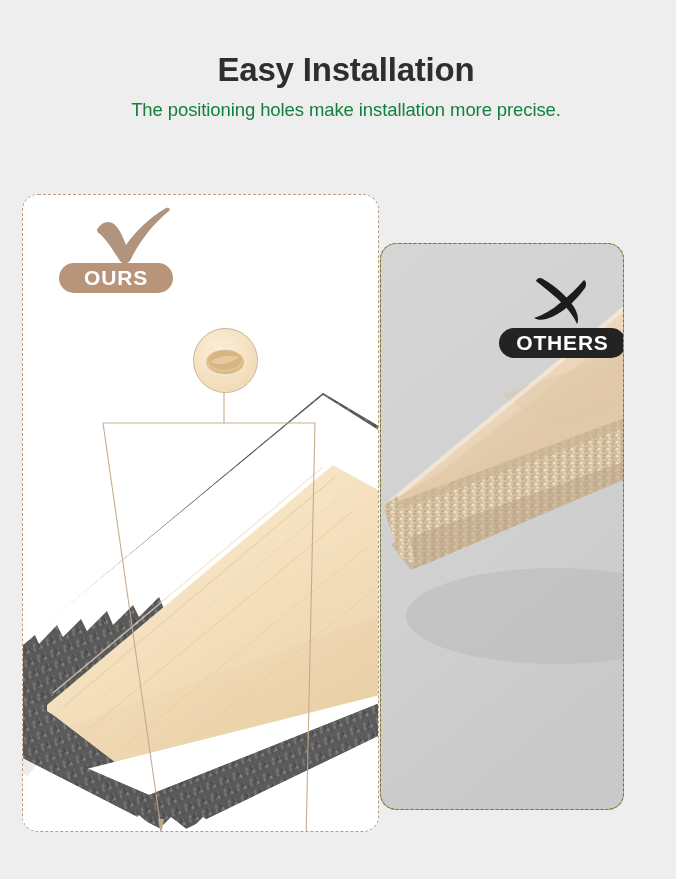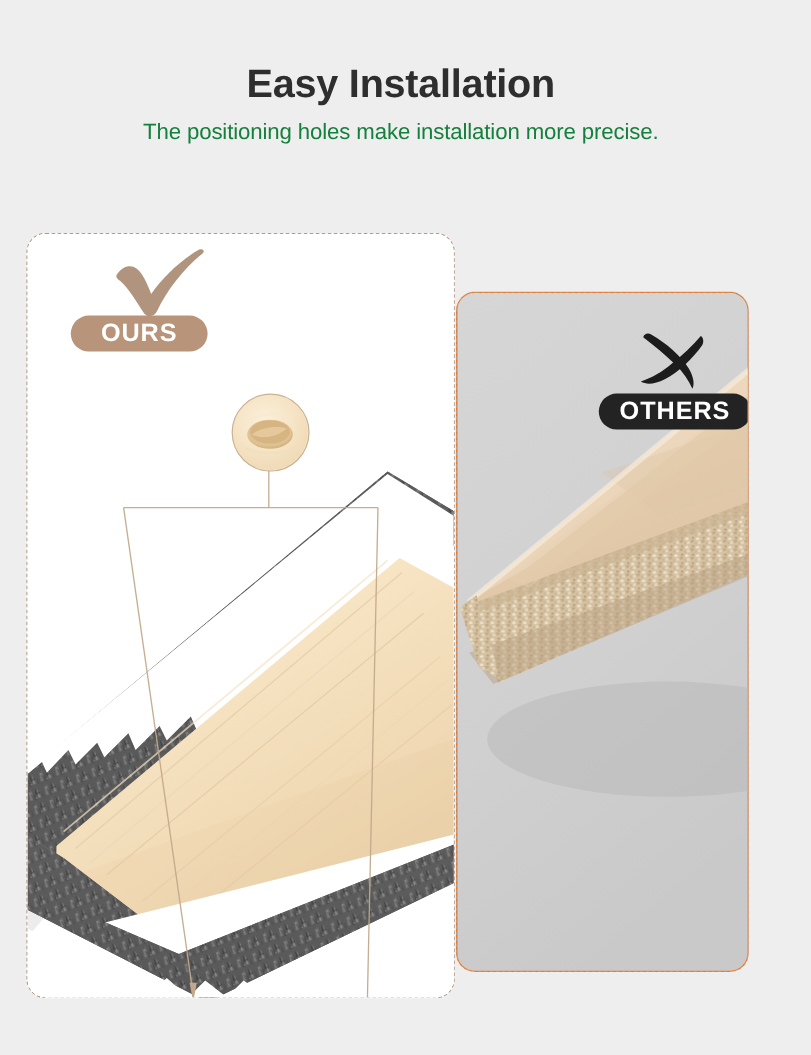--- a/index.html
+++ b/index.html
@@ -15,21 +15,21 @@
     position: relative;
     width: 676px;
     height: 879px;
     background: #eeeeee;
     overflow: hidden;
   }
 
   
   .header {
     position: absolute;
-    left: 4px;
+    left: 16px;
     top: 0;
     width: 660px;
     text-align: center;
   }
   .title {
     margin: 0;
     padding-top: 52px;
     font-size: 33px;
     font-weight: bold;
     color: #2e2e2e;
@@ -58,21 +58,21 @@
     width: 357px;
     height: 638px;
     background: #ffffff;
     overflow: hidden;
   }
   .panel-others {
     left: 380px;
     top: 243px;
     width: 244px;
     height: 567px;
-    background: #f97316;
+    background: #4d7c0f;
     overflow: hidden;
   }
 
   
   .badge-block {
     position: absolute;
     z-index: 6;
   }
   .badge-ours { left: 36px; top: 12px; }
   .badge-others { left: 118px; top: 28px; }

